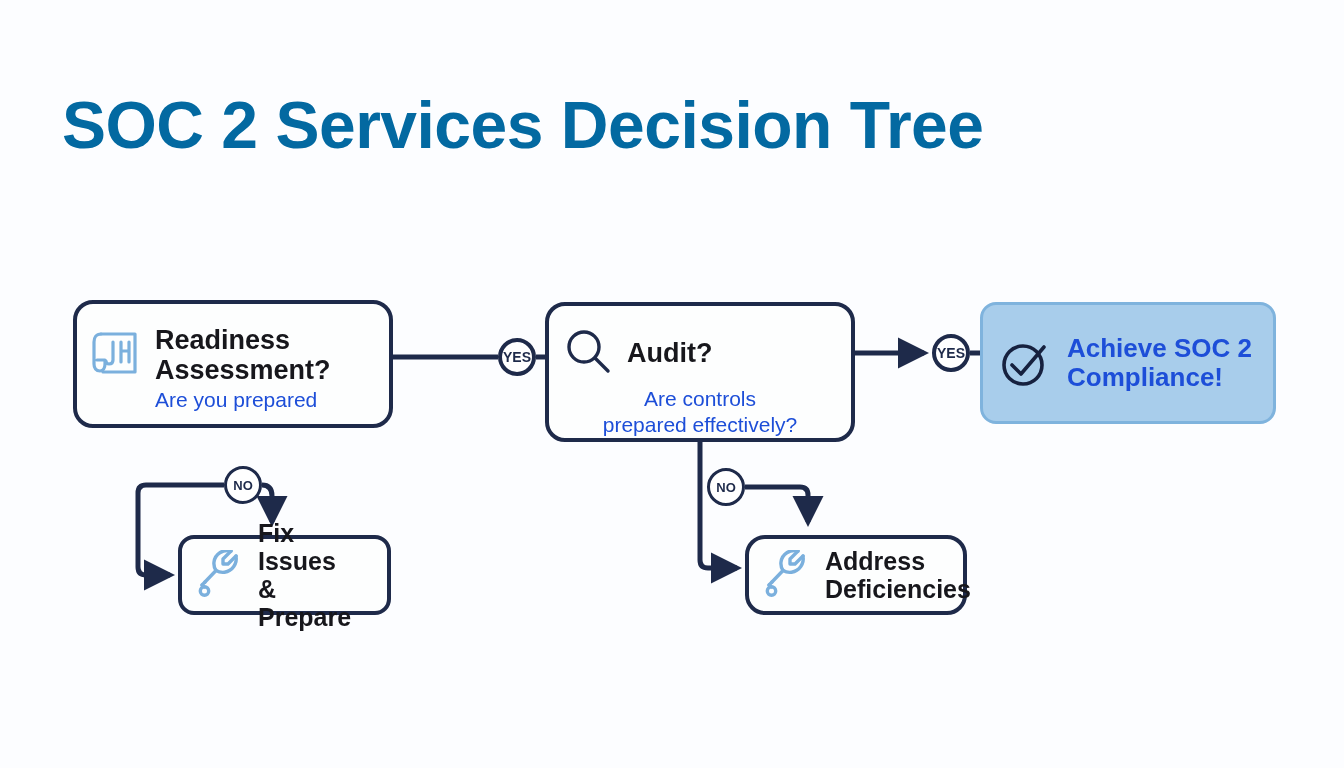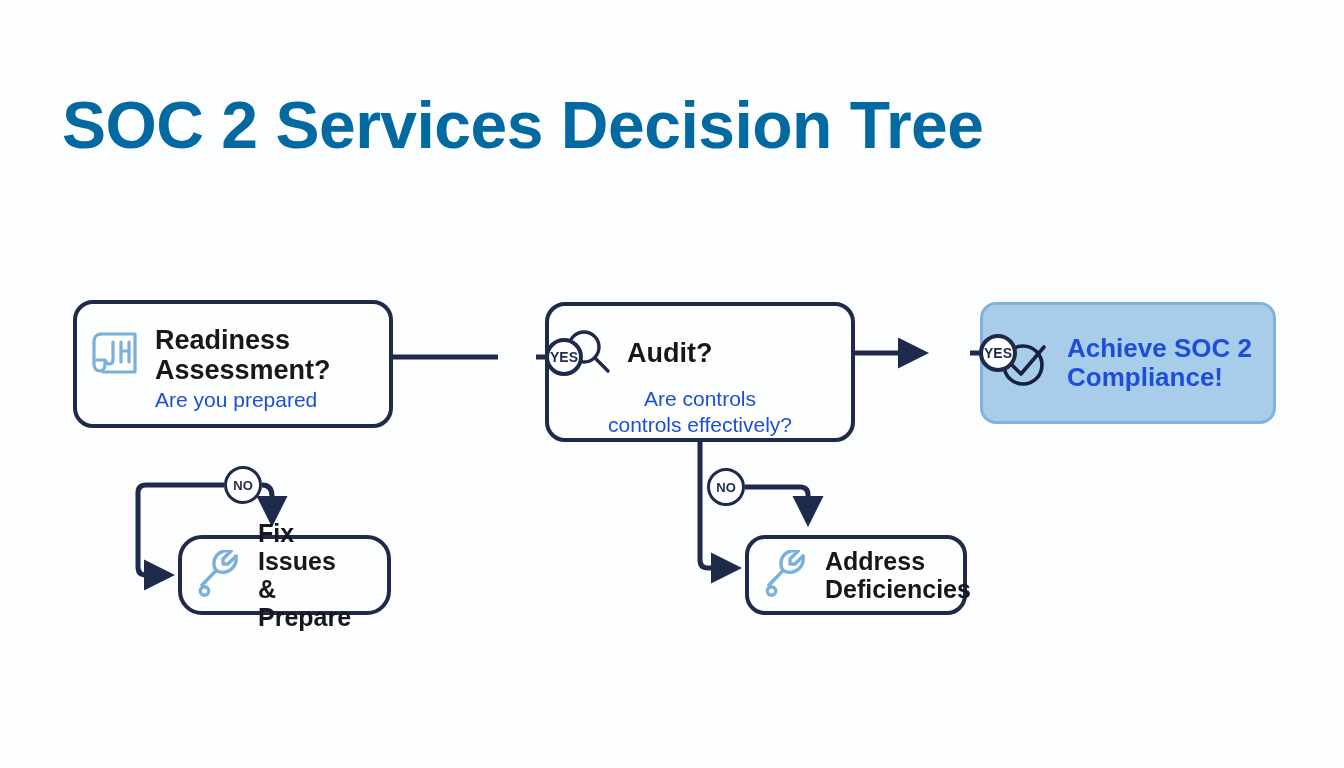--- a/index.html
+++ b/index.html
@@ -120,21 +120,21 @@
   #node-compliance {
     left: 980px; top: 302px;
     width: 296px; height: 122px;
   }
   #node-compliance .text-wrap { padding-left: 14px; }
 
   
   #node-fix {
     left: 178px; top: 535px;
     width: 213px; height: 80px;
-    border-radius: 24px;
+    border-radius: 16px;
   }
   #node-fix .node-title { font-size: 25px; }
 
   
   #node-address {
     left: 745px; top: 535px;
     width: 222px; height: 80px;
     border-radius: 20px;
   }
   #node-address .node-title { font-size: 25px; }
@@ -147,21 +147,20 @@
     border: 4px solid #1e2a4a;
     display: flex;
     align-items: center;
     justify-content: center;
     color: #1e2a4a;
     font-weight: 700;
   }
   .badge-yes {
     width: 38px; height: 38px;
     font-size: 14px;
-    margin-left: 47px;
   }
   .badge-no {
     width: 38px; height: 38px;
     font-size: 13px;
     border-width: 3px;
   }
   #badge-yes-1 { left: 498px; top: 338px; }
   #badge-yes-2 { left: 932px; top: 334px; }
   #badge-no-1  { left: 224px; top: 466px; }
   #badge-no-2  { left: 707px; top: 468px; }
@@ -221,21 +220,21 @@
             <circle cx="21" cy="19" r="15"></circle>
             <line x1="32" y1="30" x2="45" y2="43"></line>
           </g>
         </svg>
       </span>
       <span class="text-wrap">
         <span class="node-title">Audit?</span>
       </span>
     </span>
     <span class="node-sub">Are controls</span>
-    <span class="node-sub" style="margin-top:0;">controls effectively?</span>
+    <span class="node-sub" style="margin-top:0;">prepared effectively?</span>
   </div>
 
   <div class="node filled" id="node-compliance">
     <span class="icon-wrap">
       <svg width="56" height="56" viewBox="0 0 56 56" xmlns="http://www.w3.org/2000/svg">
         <g fill="none" stroke="#16213f" stroke-width="3.6" stroke-linecap="round" stroke-linejoin="round">
           <circle cx="26" cy="30" r="19"></circle>
           <path d="M15,30 L24,39 L47,12"></path>
         </g>
       </svg>

